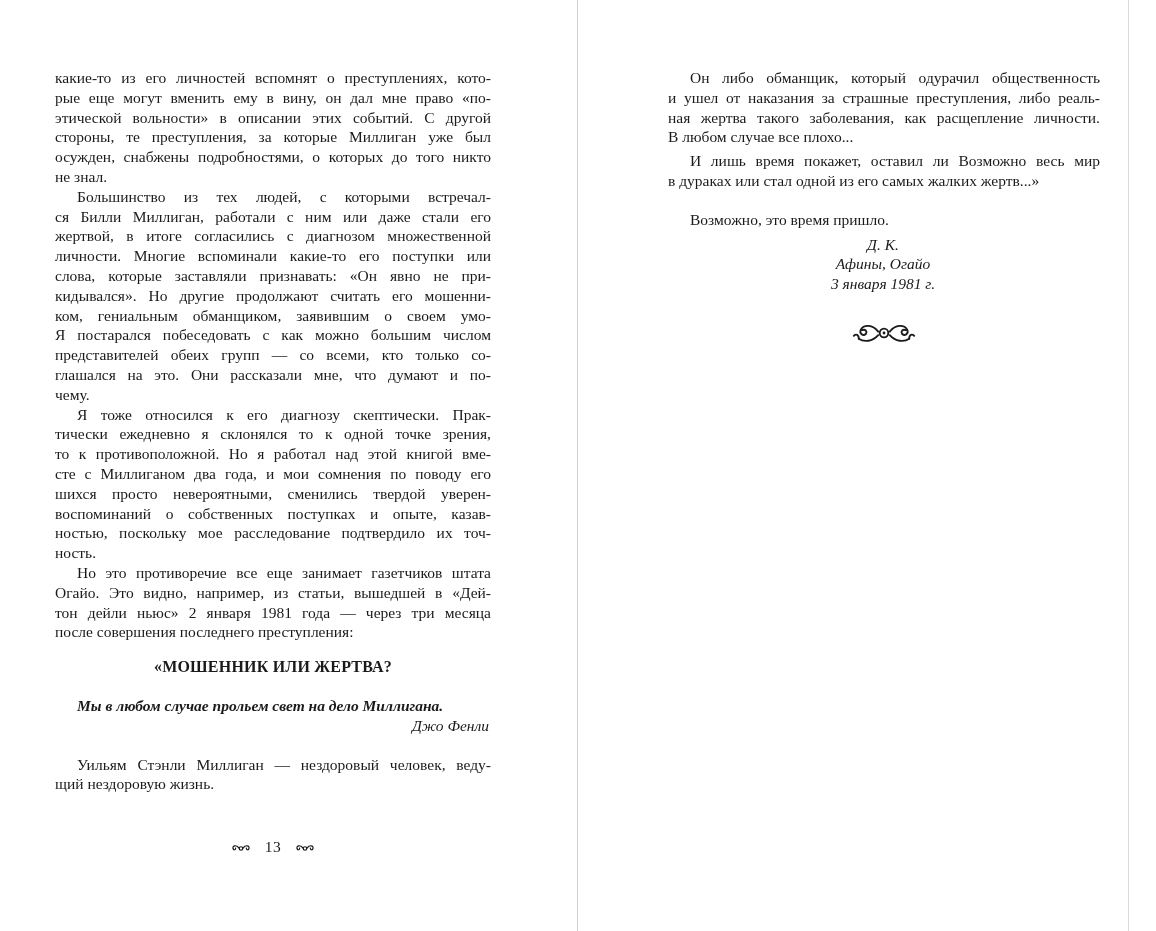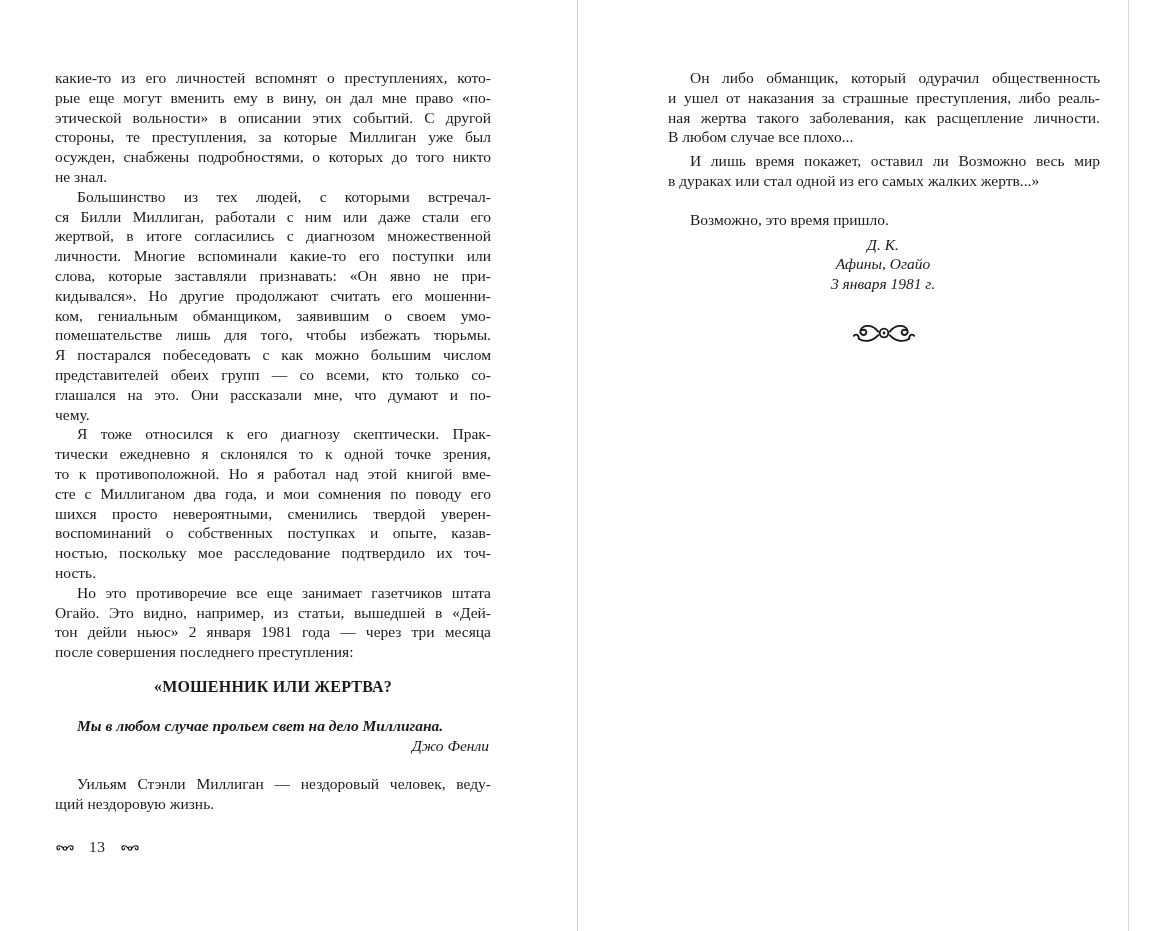--- a/index.html
+++ b/index.html
@@ -78,21 +78,21 @@
     text-align: center;
   }
 
   .footer {
     position: absolute;
     left: 55px;
     width: 436px;
     top: 838px;
     display: flex;
     align-items: center;
-    justify-content: flex-start;
+    justify-content: center;
     gap: 14px;
     font-size: 15.5px;
   }
   .footer .pagenum { letter-spacing: 0.5px; }
   .orn svg, .ornament-wrap svg { display: inline-block; vertical-align: middle; }
 </style>
 </head>
 <body>
 
 <div class="vline center"></div>
@@ -109,21 +109,20 @@
         <div class="line last">не знал.</div>
       </div>
     <div class="para indent">
         <div class="line">Большинство из тех людей, с которыми встречал-</div>
         <div class="line">ся Билли Миллиган, работали с ним или даже стали его</div>
         <div class="line">жертвой, в итоге согласились с диагнозом множественной</div>
         <div class="line">личности. Многие вспоминали какие-то его поступки или</div>
         <div class="line">слова, которые заставляли признавать: «Он явно не при-</div>
         <div class="line">кидывался». Но другие продолжают считать его мошенни-</div>
         <div class="line">ком, гениальным обманщиком, заявившим о своем умо-</div>
-        <div class="line">помешательстве лишь для того, чтобы избежать тюрьмы.</div>
         <div class="line">Я постарался побеседовать с как можно большим числом</div>
         <div class="line">представителей обеих групп — со всеми, кто только со-</div>
         <div class="line">глашался на это. Они рассказали мне, что думают и по-</div>
         <div class="line last">чему.</div>
       </div>
     <div class="para indent">
         <div class="line">Я тоже относился к его диагнозу скептически. Прак-</div>
         <div class="line">тически ежедневно я склонялся то к одной точке зрения,</div>
         <div class="line">то к противоположной. Но я работал над этой книгой вме-</div>
         <div class="line">сте с Миллиганом два года, и мои сомнения по поводу его</div>

